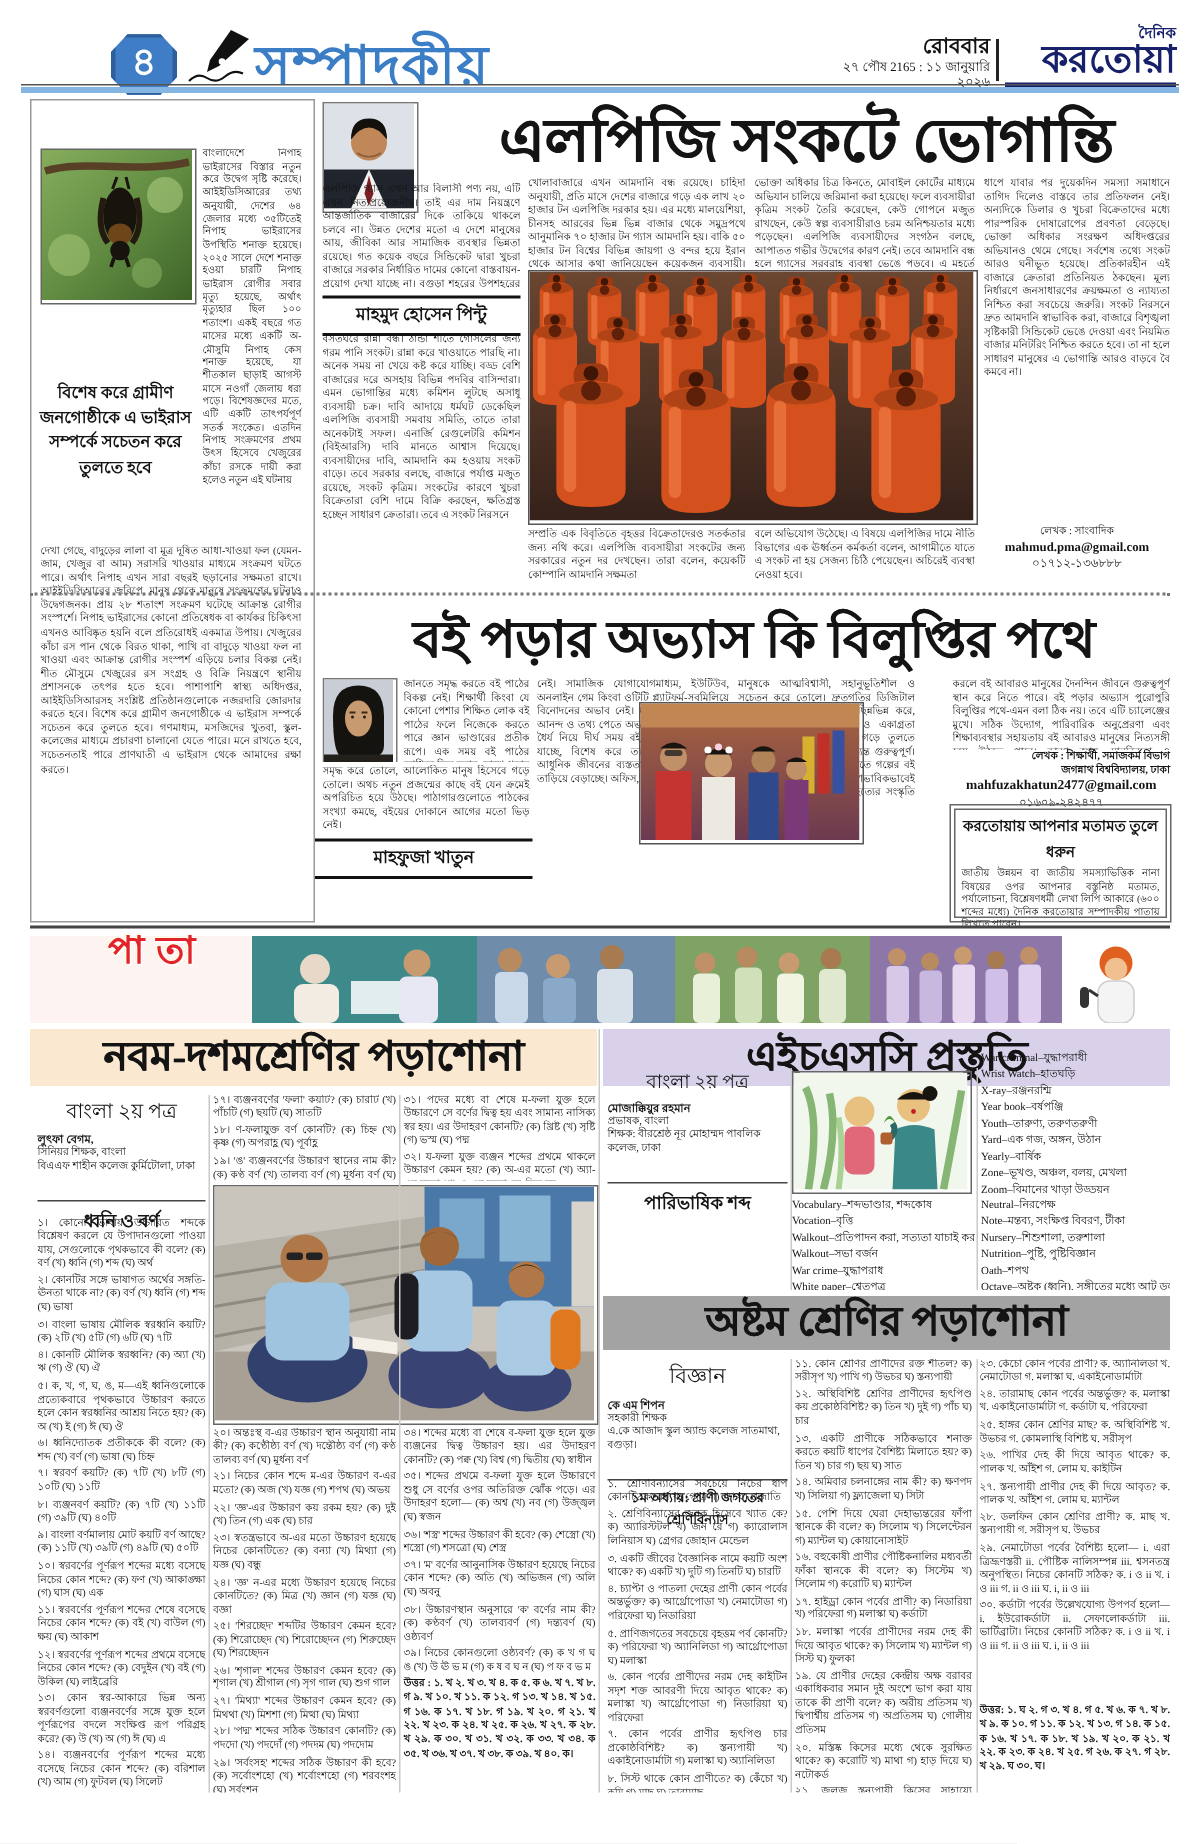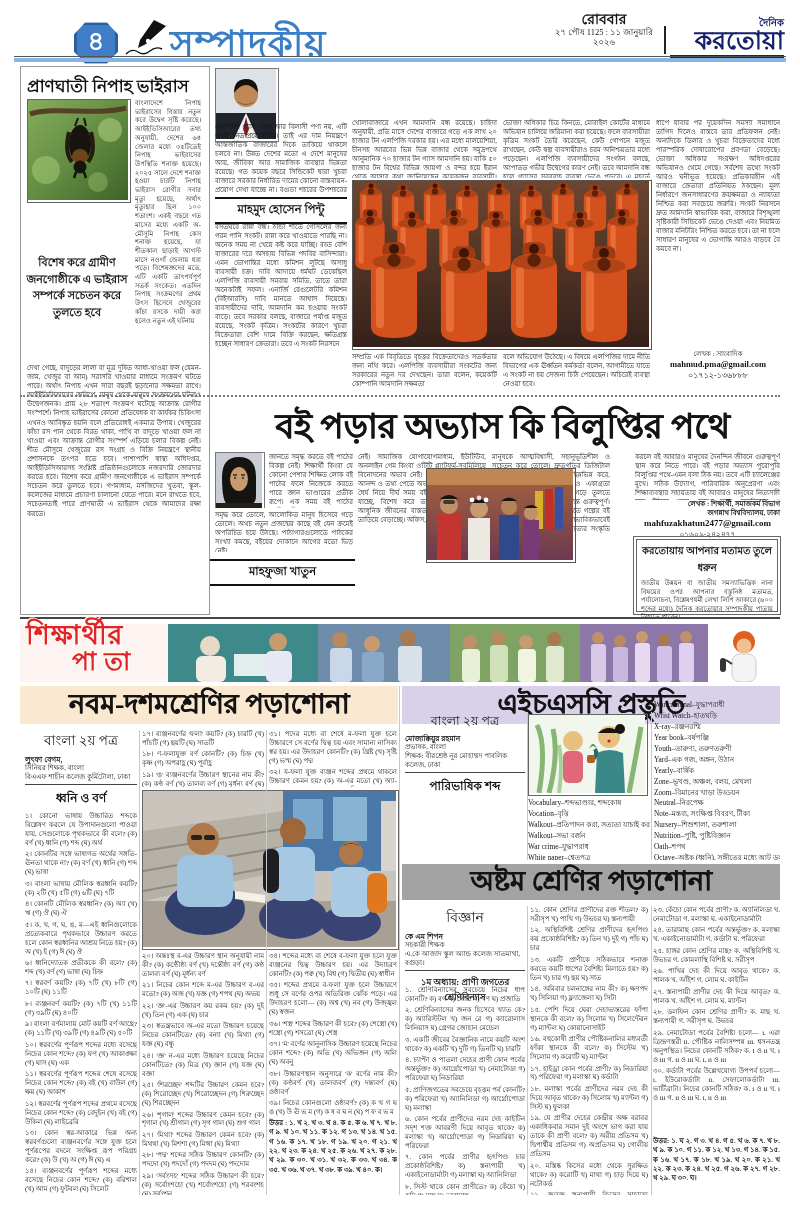--- a/index.html
+++ b/index.html
@@ -6,21 +6,21 @@
   #page{width:800px;height:1229px;margin:0 auto;background:#fff;position:relative;
         font-family:"Liberation Serif","DejaVu Serif",serif;color:#141414;overflow:hidden;}
   .abs{position:absolute;}
   .jt{text-align:justify;overflow:hidden;}
   
   .badge{left:74px;top:22px;width:44px;height:42px;background:#3f7ec6;
          clip-path:polygon(25% 2%,75% 2%,100% 30%,100% 70%,75% 98%,25% 98%,0 70%,0 30%);
          color:#fff;font-weight:bold;font-size:26px;display:flex;align-items:center;justify-content:center;
          border:0;box-shadow:inset 0 0 0 3px #2d5f9c;}
   .sec-title{left:170px;top:16px;font-size:36px;font-weight:bold;color:#3c7ec6;letter-spacing:1px;}
-  .date-blk{left:548px;top:12px;width:112px;text-align:center;line-height:1.15;}
+  .date-blk{left:548px;top:24px;width:112px;text-align:right;line-height:1.15;}
   .date-day{font-size:14px;font-weight:bold;}
   .date-date{font-size:8.5px;}
   .logo-bar{left:664px;top:26px;width:2px;height:28px;background:#222;}
   .logo{left:670px;top:18px;width:114px;text-align:right;line-height:1;}
   .logo-sm{font-size:10px;font-weight:bold;color:#17216b;}
   .logo-big{font-size:25px;font-weight:bold;color:#17216b;border-bottom:3px solid #17216b;padding-bottom:2px;}
   .rule1{left:14px;top:56px;width:772px;height:1px;background:#555;}
   .rule2{left:14px;top:58px;width:772px;height:4px;background:#85b5e2;}
   
   .ed-box{left:20px;top:66px;width:190px;height:549px;border:1px solid #999;box-sizing:border-box;padding:4px 6px;}
@@ -60,21 +60,21 @@
   .bt2{font-size:25px;font-weight:bold;color:#e2232b;margin-left:46px;text-shadow:1px 1px 0 #fff,-1px -1px 0 #ffd;letter-spacing:8px;}
   
   .sec-hdr{height:38px;display:flex;align-items:center;justify-content:center;
            font-size:27px;font-weight:bold;text-shadow:0.5px 0 #141414;}
   .hdr-peach{background:#fbe8d0;}
   .hdr-lav{background:#d8d1e9;}
   .hdr-green{background:#a3a3a3;}
   .subj{font-size:13.5px;font-weight:normal;text-align:center;margin-bottom:2px;}
   .tname{font-size:7.5px;font-weight:bold;line-height:1.25;}
   .tinfo{font-size:7px;line-height:1.25;}
-  .tschool{font-size:7px;line-height:1.25;border-bottom:1px solid #444;padding-bottom:2px;margin-bottom:3px;}
+  .tschool{font-size:7px;line-height:1.25;border-bottom:1px solid #444;padding-bottom:18px;margin-bottom:3px;}
   .topic{font-size:12px;font-weight:bold;text-align:center;margin:4px 0 4px 0;}
   .qcol{font-size:6.9px;line-height:1.3;overflow:hidden;}
   .qi{margin-bottom:2.5px;text-align:justify;}
   .vi{font-size:7.3px;line-height:1.5;white-space:nowrap;overflow:hidden;}
   .ansbox{font-size:6.9px;line-height:1.35;text-align:justify;overflow:hidden;}
   .vline{width:1px;background:#c9c9c9;}
   .photo-frame{border:1px solid #666;}
   svg{display:block;}
 </style>
 </head>
@@ -86,32 +86,31 @@
   <div class="abs" style="left:124px;top:18px;">
     <svg width="44" height="40" viewBox="0 0 44 40">
       <path d="M30,2 L42,8 L22,26 L14,30 L16,22 Z" fill="#111"></path>
       <circle cx="24" cy="23" r="2.2" fill="#fff"></circle>
       <path d="M2,36 Q8,30 14,34 T26,33 T38,31" stroke="#111" stroke-width="1.4" fill="none"></path>
     </svg>
   </div>
   <div class="abs sec-title">সম্পাদকীয়</div>
   <div class="abs date-blk">
     <div class="date-day">রোববার</div>
-    <div class="date-date">২৭ পৌষ 1125 : ১১ জানুয়ারি ২০২৬</div>
+    <div class="date-date">২৭ পৌষ 2165 : ১১ জানুয়ারি ২০২৬</div>
   </div>
   <div class="abs logo-bar"></div>
   <div class="abs logo">
     <div class="logo-sm">দৈনিক</div>
     <div class="logo-big">করতোয়া</div>
   </div>
   <div class="abs rule1"></div>
   <div class="abs rule2"></div>
 
   <div class="abs ed-box">
-    <div class="ed-title">প্রাণঘাতী নিপাহ ভাইরাস</div>
     <div class="abs ed-img photo-frame">
       <svg width="100" height="100" viewBox="0 0 100 100">
         <defs>
             <linearGradient id="batg" x1="0" y1="0" x2="1" y2="1">
           <stop offset="0" stop-color="#86ad5c"></stop>
               <stop offset="0.55" stop-color="#5f8a40"></stop>
               <stop offset="1" stop-color="#3f6328"></stop>
         </linearGradient>
           </defs>
         <rect width="100" height="100" fill="url(#batg)"></rect>
@@ -136,20 +135,21 @@
     <svg width="60" height="70" viewBox="0 0 60 70">
       <rect width="60" height="70" fill="#dde2e8"></rect>
       <rect y="44" width="60" height="26" fill="#20242c"></rect>
       <path d="M30,44 L18,70 L42,70 Z" fill="#f2f2f2"></path>
       <path d="M30,48 L27,60 L30,68 L33,60 Z" fill="#7a1f24"></path>
       <circle cx="30" cy="26" r="12" fill="#c08858"></circle>
       <path d="M18,24 Q18,10 30,10 Q42,10 42,24 Q36,16 30,16 Q24,16 18,24" fill="#14110d"></path>
       <path d="M22,33 Q30,38 38,33" stroke="#8a5f3a" stroke-width="1" fill="none"></path>
     </svg>
   </div>
+  <div class="abs lead-headline">এলপিজি সংকটে ভোগান্তি</div>
 
   <div class="abs colA jt" style="left:215px;top:122px;width:132px;height:70px;">এলপিজি গ্যাস এখন আর বিলাসী পণ্য নয়, এটি এখন নিত্যপ্রয়োজনীয়। তাই এর দাম নিয়ন্ত্রণে আন্তর্জাতিক বাজারের দিকে তাকিয়ে থাকলে চলবে না। উন্নত দেশের মতো এ দেশে মানুষের আয়, জীবিকা আর সামাজিক ব্যবস্থার ভিন্নতা রয়েছে। গত কয়েক বছরে সিন্ডিকেট দ্বারা খুচরা বাজারে সরকার নির্ধারিত দামের কোনো বাস্তবায়ন-প্রয়োগ দেখা যাচ্ছে না। বগুড়া শহরের উপশহরের বাসিন্দা গৃহিণী হাসনা বেগম জানান, 'আগে যে দামে ১২ কেজির সিলিন্ডার কিনতাম ১,৩৫০ টাকায়, এখন সরকার নির্ধারিত দাম ১ হাজার ২০৬ টাকা। দুই দিন ধরে আমার</div>
   <div class="abs" style="left:215px;top:194px;width:132px;">
     <div class="byline-box">মাহমুদ হোসেন পিন্টু</div>
   </div>
   <div class="abs colA jt" style="left:215px;top:222px;width:132px;height:170px;">বসতঘরে রান্না বন্ধ। ঠান্ডা শীতে গোসলের জন্য গরম পানি সংকট। রান্না করে খাওয়াতে পারছি না। অনেক সময় না খেয়ে কষ্ট করে যাচ্ছি। বড্ড বেশি বাজারের দরে অসহায় বিভিন্ন পদবির বাসিন্দারা। এমন ভোগান্তির মধ্যে কমিশন লুটছে অসাধু ব্যবসায়ী চক্র। দাবি আদায়ে ধর্মঘট ডেকেছিল এলপিজি ব্যবসায়ী সমবায় সমিতি, তাতে তারা অনেকটাই সফল। এনার্জি রেগুলেটরি কমিশন (বিইআরসি) দাবি মানতে আশ্বাস দিয়েছে। ব্যবসায়ীদের দাবি, আমদানি কম হওয়ায় সংকট বাড়ে। তবে সরকার বলছে, বাজারে পর্যাপ্ত মজুত রয়েছে, সংকট কৃত্রিম। সংকটের কারণে খুচরা বিক্রেতারা বেশি দামে বিক্রি করছেন, ক্ষতিগ্রস্ত হচ্ছেন সাধারণ ক্রেতারা। তবে এ সংকট নিরসনে</div>
 
   <div class="abs colA jt" style="left:352px;top:118px;width:145px;height:60px;">খোলাবাজারে এখন আমদানি বন্ধ রয়েছে। চাহিদা অনুযায়ী, প্রতি মাসে দেশের বাজারে গড়ে এক লাখ ২০ হাজার টন এলপিজি দরকার হয়। এর মধ্যে মালয়েশিয়া, চীনসহ আরবের ভিন্ন ভিন্ন বাজার থেকে সমুদ্রপথে আনুমানিক ৭০ হাজার টন গ্যাস আমদানি হয়। বাকি ৫০ হাজার টন বিশ্বের বিভিন্ন জায়গা ও বন্দর হয়ে ইরান থেকে আসার কথা জানিয়েছেন কয়েকজন ব্যবসায়ী। বর্তমানে বিভিন্ন দেশের এলপি গ্যাস আমদানি প্রক্রিয়া ও দামের ওপর যুক্তরাষ্ট্রের নিষেধাজ্ঞা থাকায় ইরান থেকে আমদানি গ্যাস বাজারে প্রবেশ করতে পারছে না। এ কারণেও আমদানি কমেছে। এদিকে</div>
   <div class="abs colA jt" style="left:503px;top:118px;width:147px;height:60px;">ভোক্তা অধিকার চিত্র কিনতে, মোবাইল কোর্টের মাধ্যমে অভিযান চালিয়ে জরিমানা করা হয়েছে। ফলে ব্যবসায়ীরা কৃত্রিম সংকট তৈরি করেছেন, কেউ গোপনে মজুত রাখছেন, কেউ স্বল্প ব্যবসায়ীরাও চরম অনিশ্চয়তার মধ্যে পড়েছেন। এলপিজি ব্যবসায়ীদের সংগঠন বলছে, আপাতত গভীর উদ্বেগের কারণ নেই। তবে আমদানি বন্ধ হলে গ্যাসের সরবরাহ ব্যবস্থা ভেঙে পড়বে। এ মুহূর্তে পরিস্থিতির উন্নতি না হলে বাংলাদেশ এনার্জি রেগুলেটরি কমিশনের (বিইআরসি) নতুন দর ঘোষণা পরিস্থিতি আরও জটিল করে তুলবে</div>
   <div class="abs colA jt" style="left:656px;top:118px;width:124px;height:228px;">ধাপে যাবার পর দুয়েকদিন সমস্যা সমাধানে তাগিদ দিলেও বাস্তবে তার প্রতিফলন নেই। অন্যদিকে ডিলার ও খুচরা বিক্রেতাদের মধ্যে পারস্পরিক দোষারোপের প্রবণতা বেড়েছে। ভোক্তা অধিকার সংরক্ষণ অধিদপ্তরের অভিযানও থেমে গেছে। সর্বশেষ তথ্যে সংকট আরও ঘনীভূত হয়েছে। প্রতিকারহীন এই বাজারে ক্রেতারা প্রতিনিয়ত ঠকছেন। মূল্য নির্ধারণে জনসাধারণের ক্রয়ক্ষমতা ও ন্যায্যতা নিশ্চিত করা সবচেয়ে জরুরি। সংকট নিরসনে দ্রুত আমদানি স্বাভাবিক করা, বাজারে বিশৃঙ্খলা সৃষ্টিকারী সিন্ডিকেট ভেঙে দেওয়া এবং নিয়মিত বাজার মনিটরিং নিশ্চিত করতে হবে। তা না হলে সাধারণ মানুষের এ ভোগান্তি আরও বাড়বে বৈ কমবে না।</div>
@@ -315,21 +315,20 @@
         <rect x="659" y="19" width="15" height="39" rx="3" fill="#e0d0f0"></rect>
       <rect x="688" width="72" height="58" fill="#ffffff"></rect>
       <circle cx="724" cy="18" r="11" fill="#e06020"></circle>
       <circle cx="724" cy="22" r="7.5" fill="#f0c090"></circle>
       <rect x="712" y="30" width="24" height="28" rx="8" fill="#f4f4f4" stroke="#ccc"></rect>
       <rect x="700" y="34" width="6" height="14" rx="3" fill="#333"></rect>
       <path d="M706,36 L712,40" stroke="#333" stroke-width="2"></path>
     </svg>
   </div>
   <div class="abs banner-title">
-    <div class="bt1">শিক্ষার্থীর</div>
     <div class="bt2">পাতা</div>
   </div>
 
   <div class="abs sec-hdr hdr-peach" style="left:20px;top:686px;width:378px;">নবম-দশমশ্রেণির পড়াশোনা</div>
 
   <div class="abs" style="left:25px;top:730px;width:112px;">
     <div class="subj">বাংলা ২য় পত্র</div>
     <div class="tname">লুৎফা বেগম,</div>
     <div class="tinfo">সিনিয়র শিক্ষক, বাংলা</div>
     <div class="tschool">বিএএফ শাহীন কলেজ কুর্মিটোলা, ঢাকা</div>

